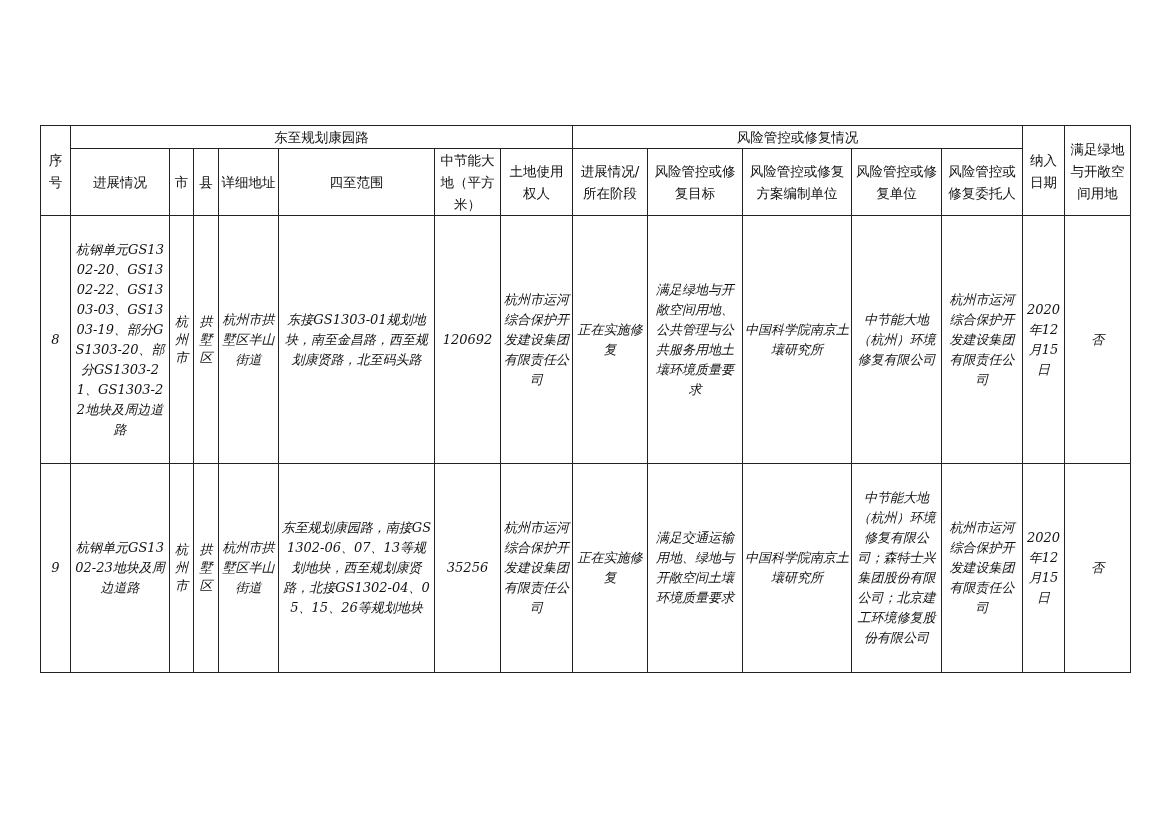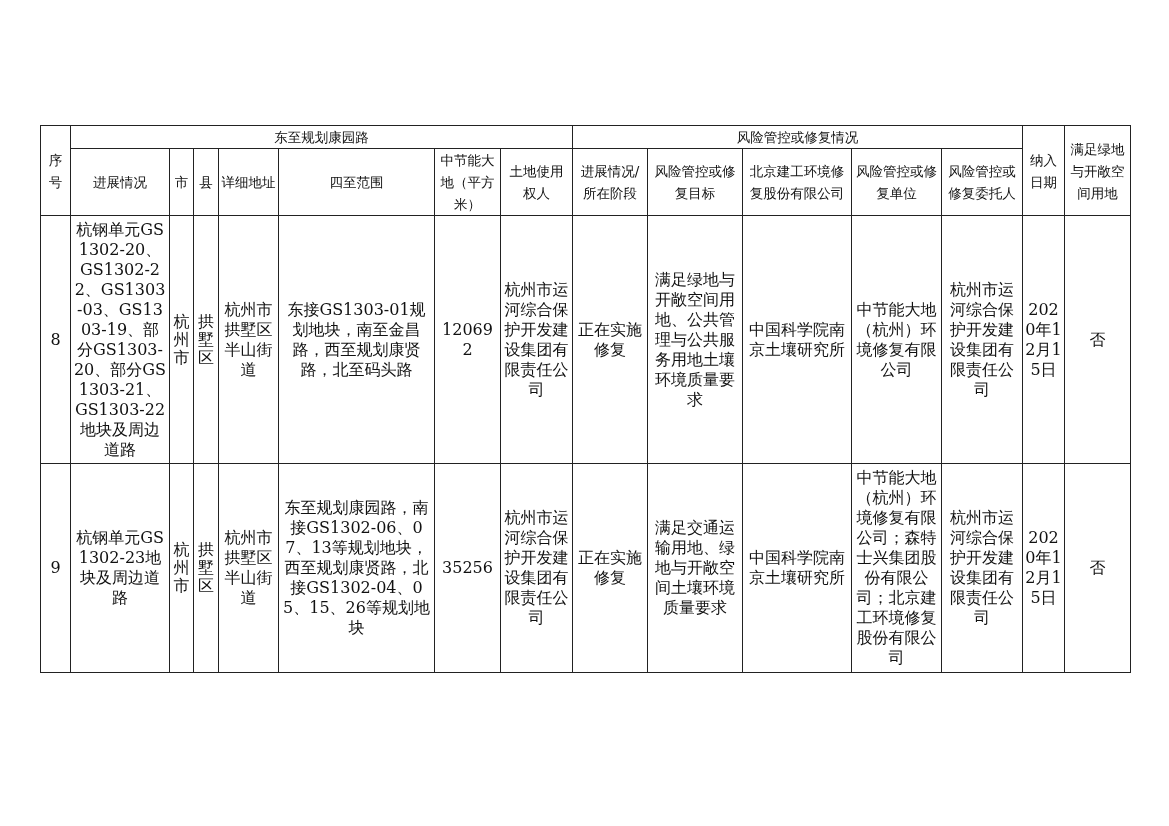--- a/index.html
+++ b/index.html
@@ -15,21 +15,21 @@
   }
   td, th {
     border: 1.3px solid #222;
     text-align: center;
     vertical-align: middle;
     padding: 0 2px;
     font-weight: normal;
     word-break: break-all;
   }
   th { font-family: "DejaVu Sans", "Liberation Sans", sans-serif; font-size: 13.5px; line-height: 22px; }
-  td { font-size: 16px; line-height: 20px; }
+  td { font-size: 13px; line-height: 20px; font-style: italic; }
   .hdr1 { height: 22px; }
   .hdr2 { height: 44px; }
   .row8 { height: 248px; }
   .row9 { height: 209px; }
   .vtext { line-height: 18px; }
 </style>
 </head>
 <body>
 
 <div class="page">
@@ -62,21 +62,21 @@
       <tr class="hdr2">
         <th>进展情况</th>
         <th>市</th>
         <th>县</th>
         <th>详细地址</th>
         <th>四至范围</th>
         <th>中节能大地（平方米）</th>
         <th>土地使用权人</th>
         <th>进展情况/所在阶段</th>
         <th>风险管控或修复目标</th>
-        <th>北京建工环境修复股份有限公司</th>
+        <th>风险管控或修复方案编制单位</th>
         <th>风险管控或修复单位</th>
         <th>风险管控或修复委托人</th>
       </tr>
     </thead>
     <tbody>
       <tr class="row8">
         <td>8</td>
         <td>杭钢单元GS1302-20、GS1302-22、GS1303-03、GS1303-19、部分GS1303-20、部分GS1303-21、GS1303-22地块及周边道路</td>
         <td class="vtext">杭州市</td>
         <td class="vtext">拱墅区</td>

